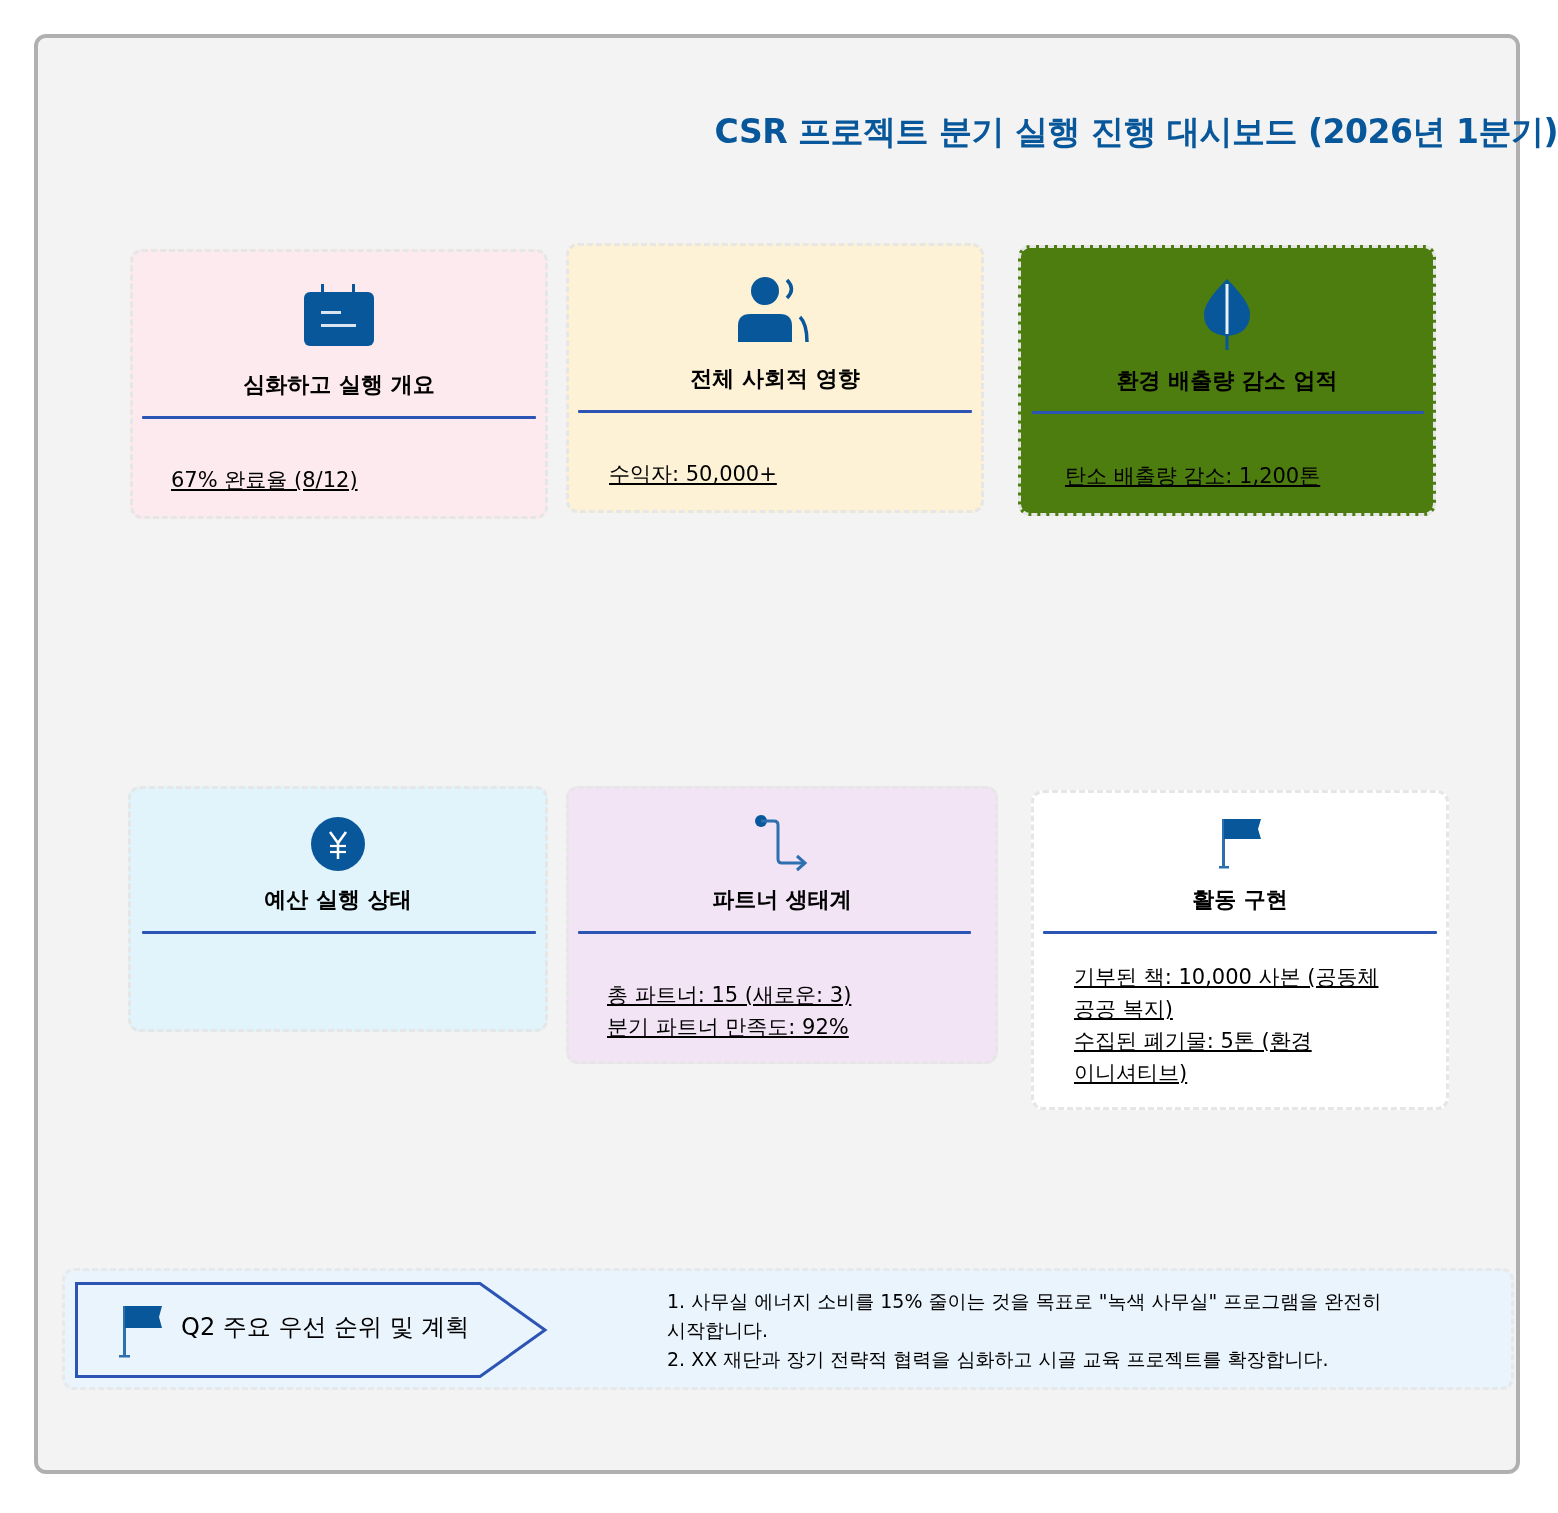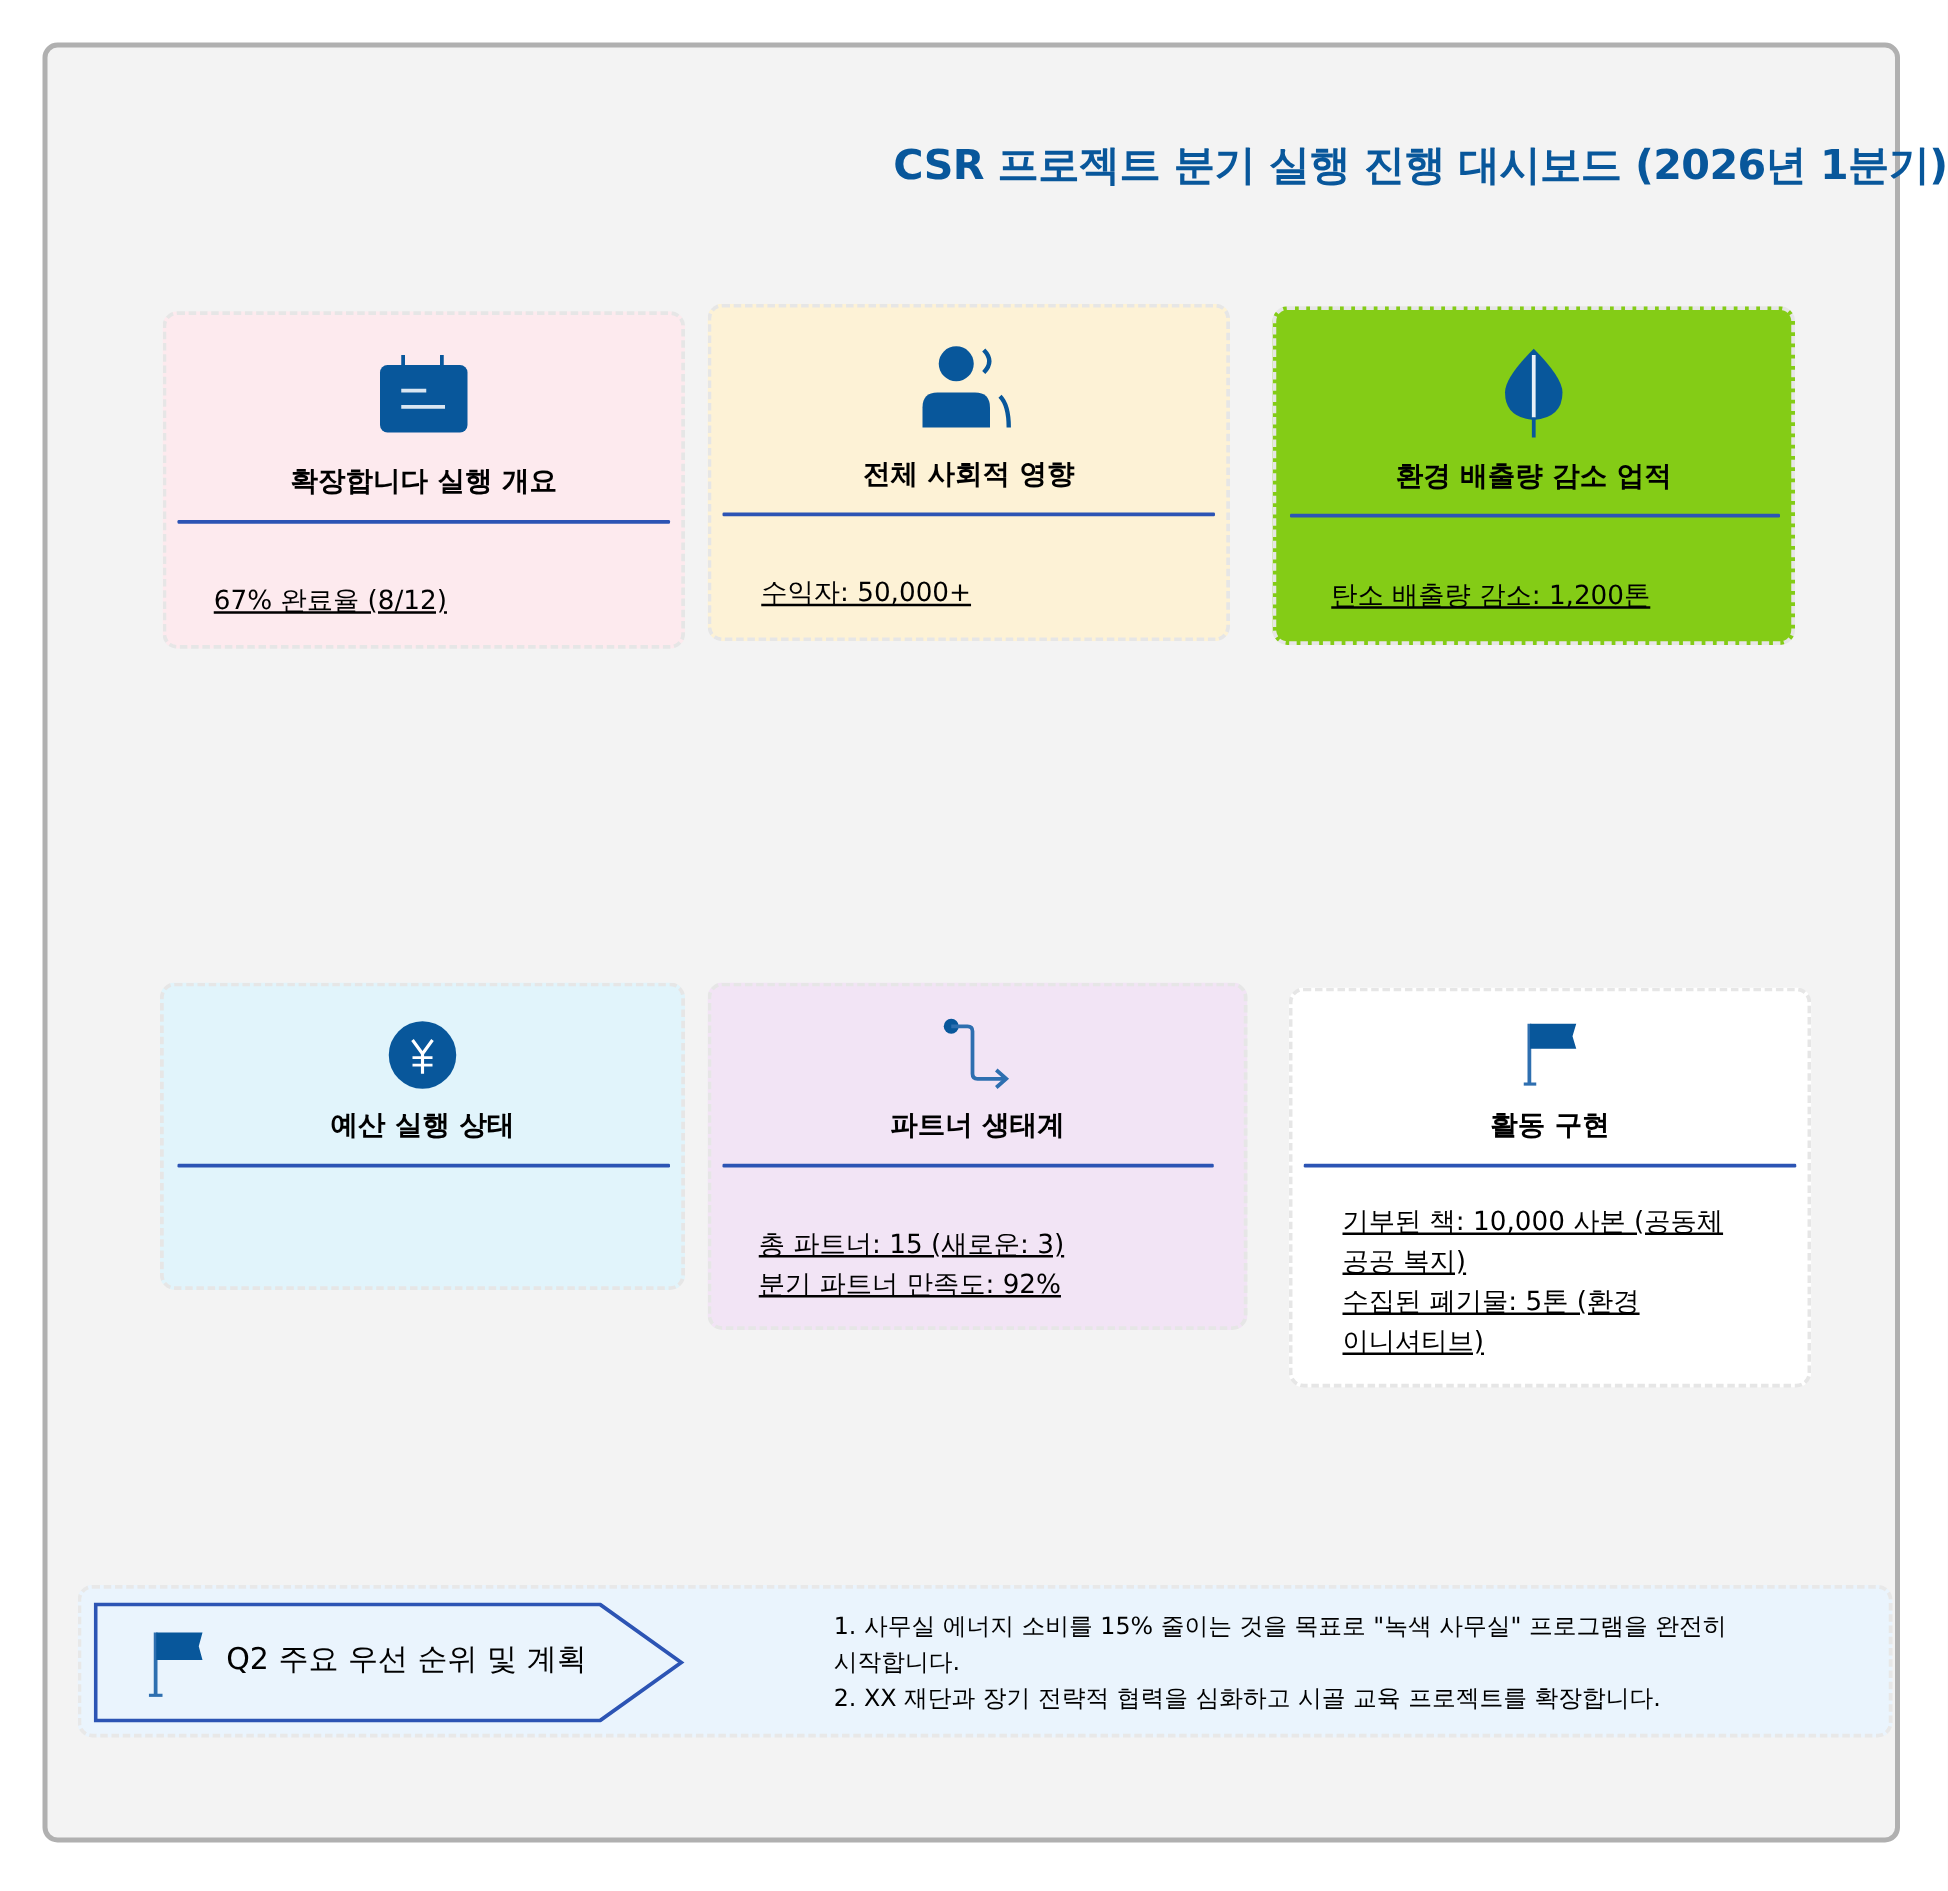--- a/index.html
+++ b/index.html
@@ -66,21 +66,21 @@
       position: absolute;
       font-size: 21px;
       color: #000;
       line-height: 32px;
       text-decoration: underline;
     }
     .card .body div { white-space: nowrap; }
 
     .c1 { left: 130px; top: 249px; width: 418px; height: 270px; background: #fdeaee; }
     .c2 { left: 566px; top: 243px; width: 418px; height: 270px; background: #fdf2d6; }
-    .c3 { left: 1018px; top: 245px; width: 418px; height: 271px; background: #84cc16; }
+    .c3 { left: 1018px; top: 245px; width: 418px; height: 271px; background: #4d7c0f; }
     .c4 { left: 128px; top: 786px; width: 420px; height: 246px; background: #e1f4fb; }
     .c5 { left: 566px; top: 786px; width: 432px; height: 278px; background: #f2e4f5; }
     .c6 { left: 1031px; top: 790px; width: 418px; height: 320px; background: #ffffff; }
 
     .priorities {
       position: absolute;
       left: 62px;
       top: 1268px;
       width: 1452px;
       height: 122px;
@@ -125,21 +125,21 @@
 <div class="card c1">
   <div class="icon" style="top:30px;">
     <svg width="76" height="68" viewBox="0 0 76 68">
       <rect x="3" y="10" width="70" height="54" rx="6" fill="#08579b"></rect>
       <rect x="20" y="2" width="3" height="12" fill="#08579b"></rect>
       <rect x="51" y="2" width="3" height="12" fill="#08579b"></rect>
       <rect x="20" y="29" width="20" height="3" fill="#d9e6f2"></rect>
       <rect x="20" y="42" width="35" height="3" fill="#d9e6f2"></rect>
     </svg>
   </div>
-  <div class="card-title" style="top:118px;">확장합니다 실행 개요</div>
+  <div class="card-title" style="top:118px;">심화하고 실행 개요</div>
   <div class="sep" style="left:9px; right:9px; top:164px;"></div>
   <div class="body" style="left:38px; top:212px;">
     <div>67% 완료율 (8/12)</div>
   </div>
 </div>
 
 <div class="card c2">
   <div class="icon" style="top:30px;">
     <svg width="78" height="70" viewBox="0 0 78 70">
       <circle cx="29" cy="15" r="14" fill="#08579b"></circle>

